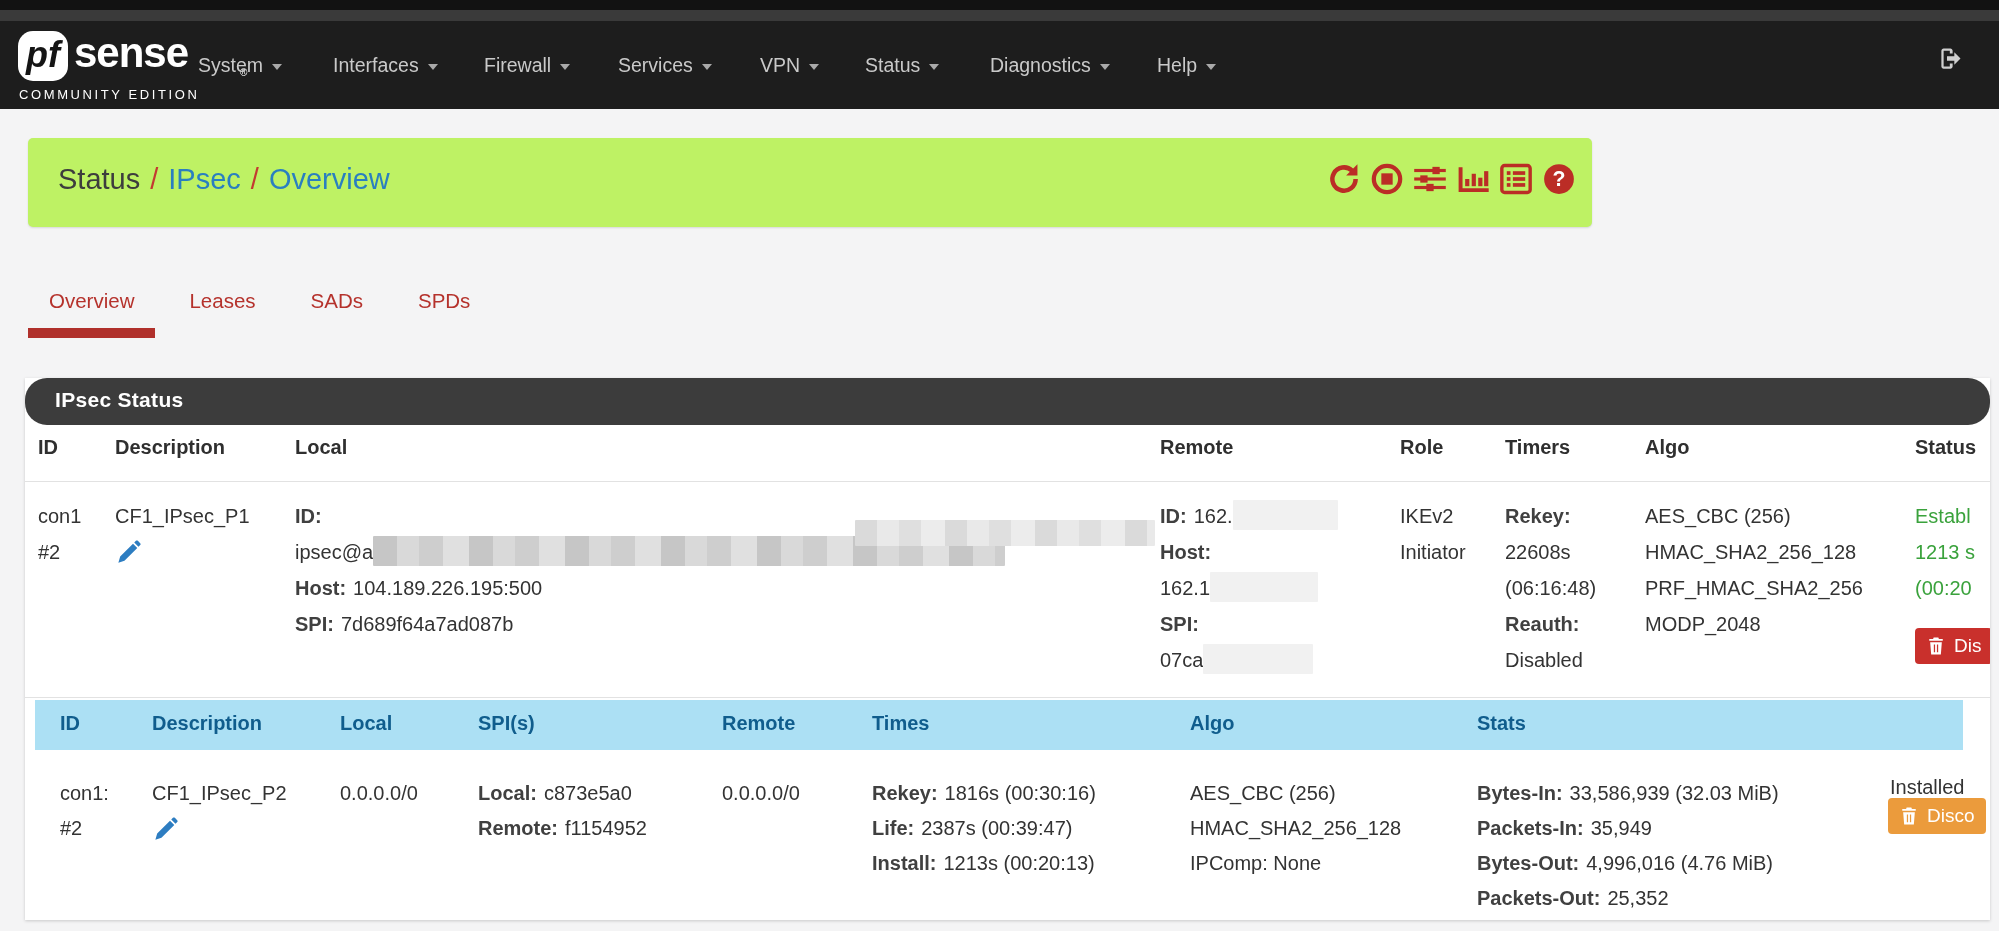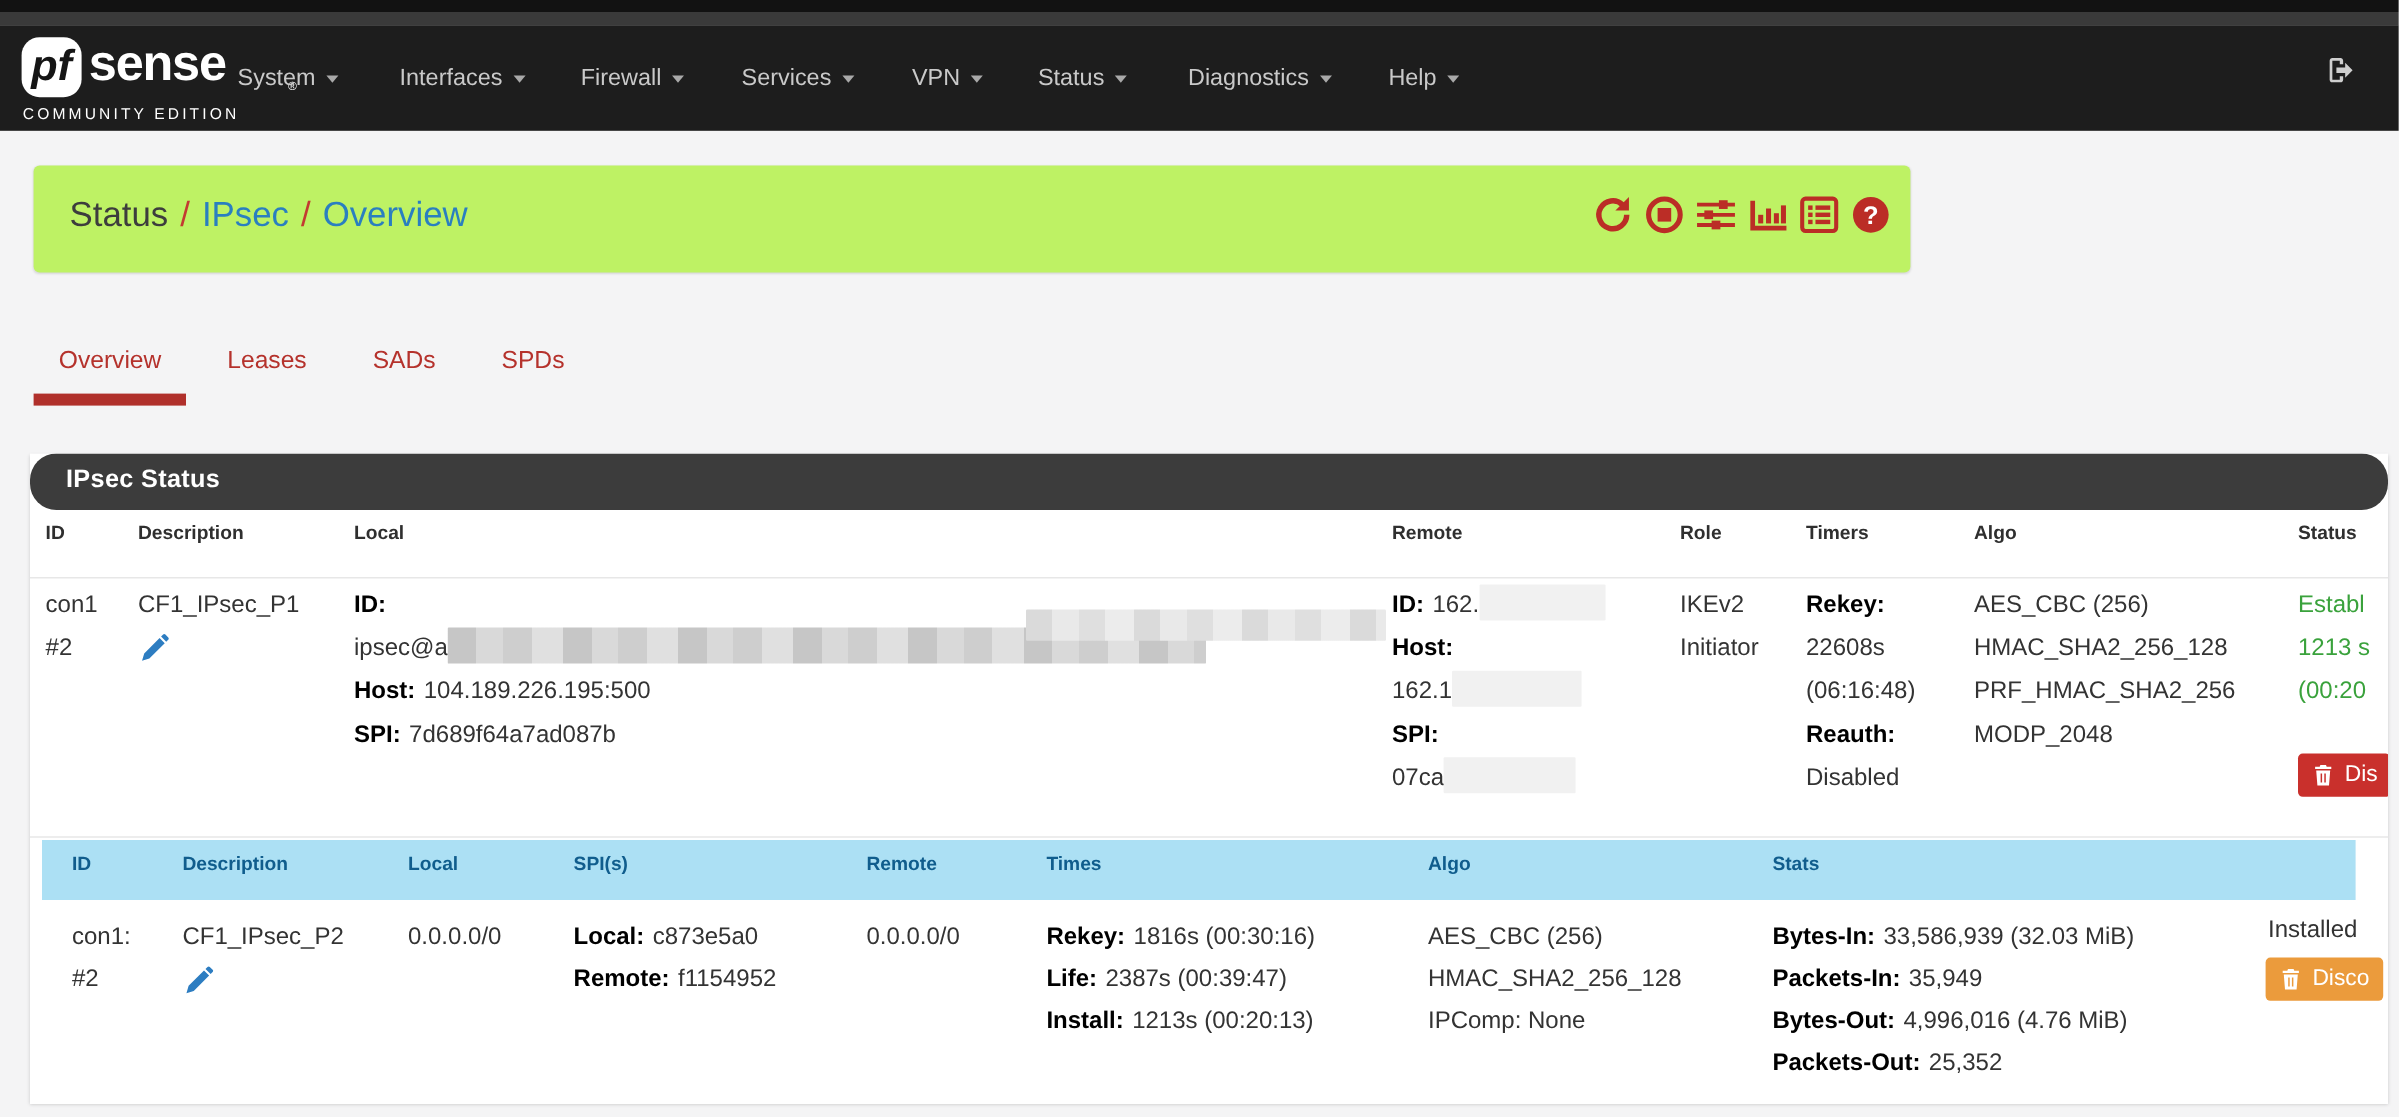--- a/index.html
+++ b/index.html
@@ -45,24 +45,24 @@
   .tab.active::after { content:""; position:absolute; left:0; right:0; bottom:0;
     height:10px; background:#b0302b; }
 
   
   #panel { left:25px; top:378px; width:1965px; height:542px; background:#fff;
     box-shadow:0 1px 3px rgba(0,0,0,.18); overflow:hidden; }
   #panel-head { position:absolute; left:0; top:0; width:100%; height:47px; background:#3c3c3c;border-radius:22px; }
   #panel-title { position:absolute; left:30px; top:10px; color:#fff; font-weight:bold;
     font-size:21px; letter-spacing:.3px; }
   .hline { position:absolute; left:0; width:100%; height:1px; background:#e2e2e2; }
-  .ohead-label, .chead-label { position:absolute; font-weight:bold; font-size:16px;
+  .ohead-label, .chead-label { position:absolute; font-weight:bold; font-size:20px;
     color:#2f2f2f; white-space:nowrap; }
-  .cell { position:absolute; font-size:20px; color:#333; line-height:36px; white-space:nowrap; }
-  .cell b { color:#000000; }
+  .cell { position:absolute; font-size:20px; color:#333; line-height:36px; white-space:nowrap;margin-top:12px; }
+  .cell b { color:#404040; }
   .lbl { margin-right:7px; }
   .green { color:#3aa23c; }
   .pencil { width:27px; height:27px; cursor:pointer; display:inline-block; margin-top:5px; }
   .blur-inline { display:inline-block; height:30px; vertical-align:-7px; border-radius:1px; }
   .px-blur { background:repeating-linear-gradient(90deg,#c6c6c6 0 24px,#d9d9d9 24px 46px,#cecece 46px 70px,#e0e0e0 70px 96px); }
   .px-blur2 { background:repeating-linear-gradient(90deg,#dadada 0 22px,#e9e9e9 22px 44px,#dfdfdf 44px 66px,#ececec 66px 90px); }
   .px-light { background:#f1f1f1; }
   .btn { position:absolute; display:flex; align-items:center; gap:8px; padding:7px 11px;
     border:none; border-radius:4px; color:#fff; font-size:19px;
     font-family:"Liberation Sans",sans-serif; cursor:pointer; white-space:nowrap; }

